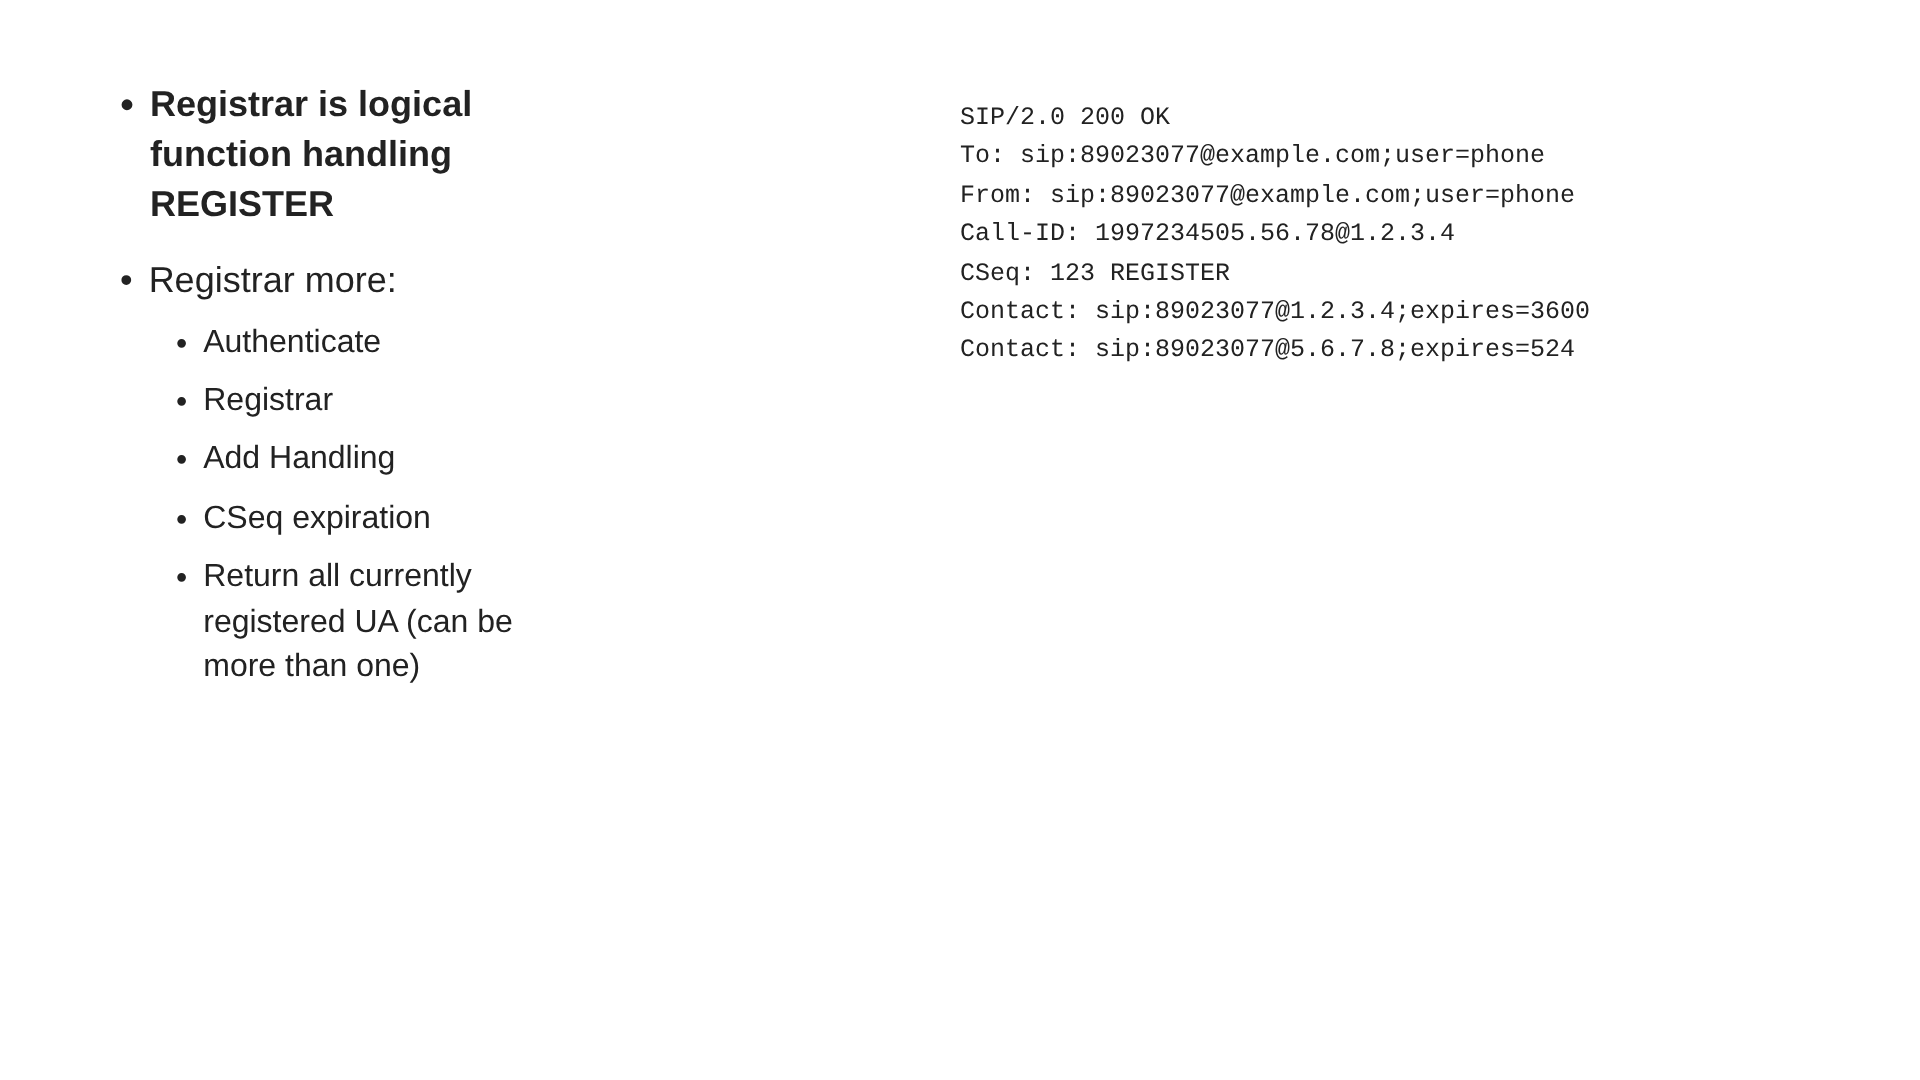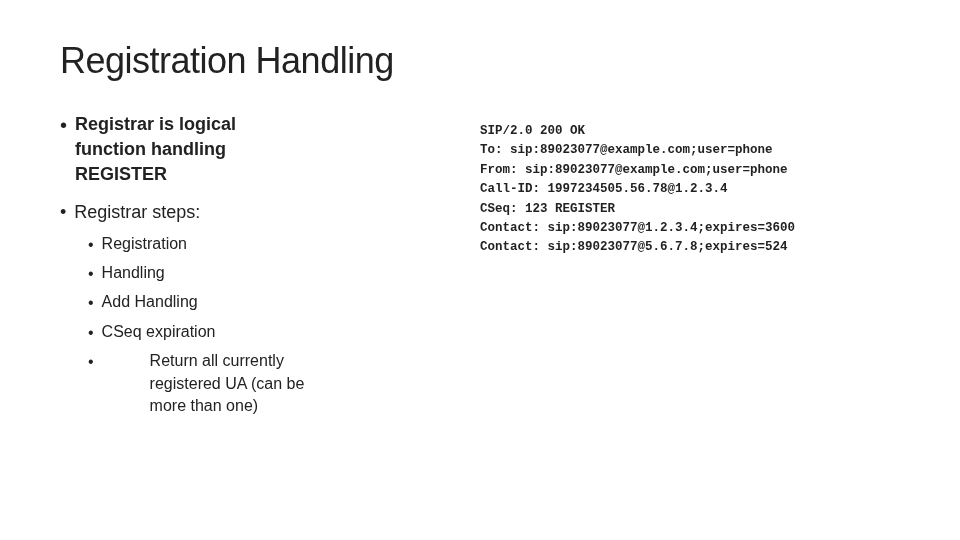--- a/index.html
+++ b/index.html
@@ -84,69 +84,66 @@
       line-height: 1.4;
     }
 
     .bullet-l2 .dot {
       font-size: 16px;
       margin-top: 1px;
     }
 
     .return-all-text {
       line-height: 1.4;
-      margin-left: 48px;
     }
 
     .right-column {
       flex: 1;
       padding-top: 10px;
     }
 
     .code-block {
       font-family: 'Courier New', Courier, monospace;
       font-size: 12.5px;
       color: #222;
       line-height: 1.55;
       white-space: pre;
       background: transparent;
-      font-weight: bold;
     }
   </style>
 </head>
 <body>
 
 <div class="slide">
 
-  <h1 class="title">Registration Handling</h1>
 
   <div class="content">
 
     <div class="left-column">
 
       <div class="bullet-l1">
         <span class="dot">•</span>
         <span class="bullet-l1-text">Registrar is logical<br>function handling<br>REGISTER</span>
       </div>
 
       <div class="registrar-steps-label">
         <span class="dot">•</span>
-        <span>Registrar steps:</span>
+        <span>Registrar more:</span>
       </div>
 
       <div class="sub-bullets">
 
         <div class="bullet-l2">
           <span class="dot">•</span>
-          <span>Registration</span>
+          <span>Authenticate</span>
         </div>
 
         <div class="bullet-l2">
           <span class="dot">•</span>
-          <span>Handling</span>
+          <span>Registrar</span>
         </div>
 
         <div class="bullet-l2">
           <span class="dot">•</span>
           <span>Add Handling</span>
         </div>
 
         <div class="bullet-l2">
           <span class="dot">•</span>
           <span>CSeq expiration</span>

